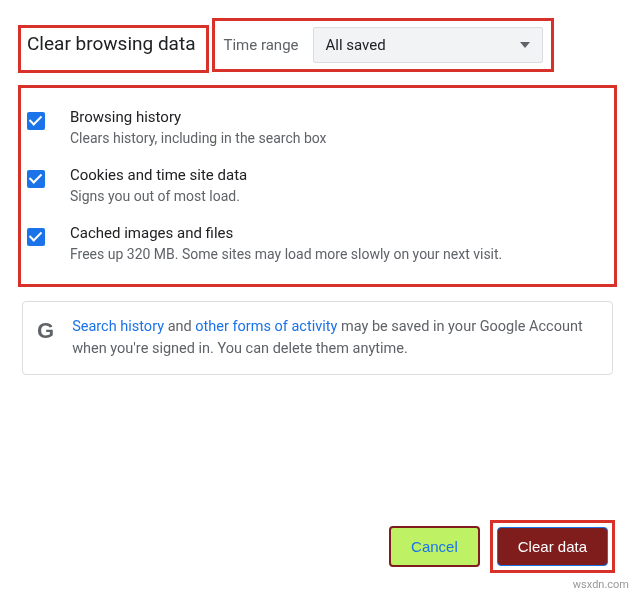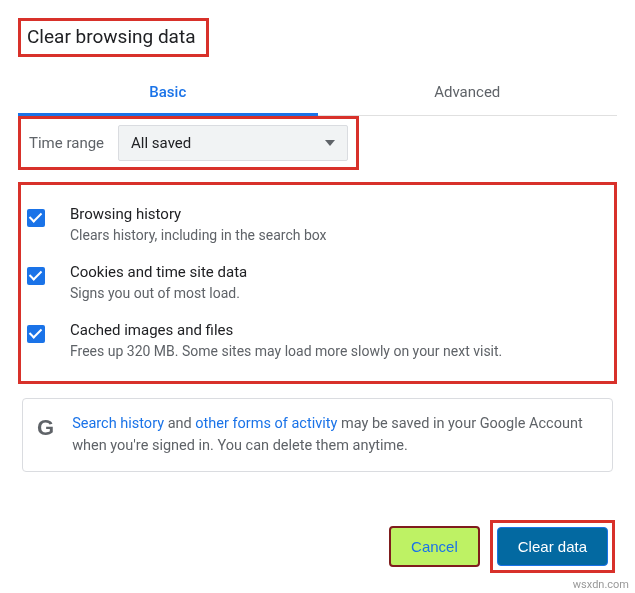--- a/index.html
+++ b/index.html
@@ -12,21 +12,21 @@
       overflow: hidden;
       color: #202124;
     }
     .dialog {
       padding: 0 18px;
       padding-top: 18px;
     }
     .title-wrap {
       display: inline-block;
       border: 3px solid #d8312a;
-      padding: 4px 10px 6px 6px;
+      padding: 4px 10px 15px 6px;
       text-align: center;
     }
     .title {
       font-size: 19px;
       font-weight: 400;
       color: #202124;
     }
     .tabs {
       display: flex;
       margin-top: 14px;
@@ -148,21 +148,21 @@
       padding: 10px 20px;
       font-size: 15px;
       border-radius: 4px;
       cursor: pointer;
       border: 2px solid #7f1d1d;
       background: #bef264;
       color: #1a73e8;
       font-weight: 500;
     }
     .btn.primary {
-      background: #0369a1;
+      background: #7f1d1d;
       color: #fff;
       border: 1px solid #1a73e8;
     }
     .primary-wrap {
       border: 3px solid #d8312a;
       padding: 4px;
       display: inline-block;
     }
     .watermark {
       position: absolute;
@@ -174,28 +174,20 @@
   </style>
 </head>
 <body>
 
 <div class="dialog">
 
   <div class="title-wrap">
     <div class="title">Clear browsing data</div>
   </div>
 
-  <div class="tabs">
-    <div class="tab active">
-      <span>Basic</span>
-    </div>
-    <div class="tab">
-      <span>Advanced</span>
-    </div>
-  </div>
 
   <div class="timerange-wrap">
     <span class="tr-label">Time range</span>
     <div class="tr-select">
       <span>All saved</span>
       <span class="caret"></span>
     </div>
   </div>
 
   <div class="options-wrap">

